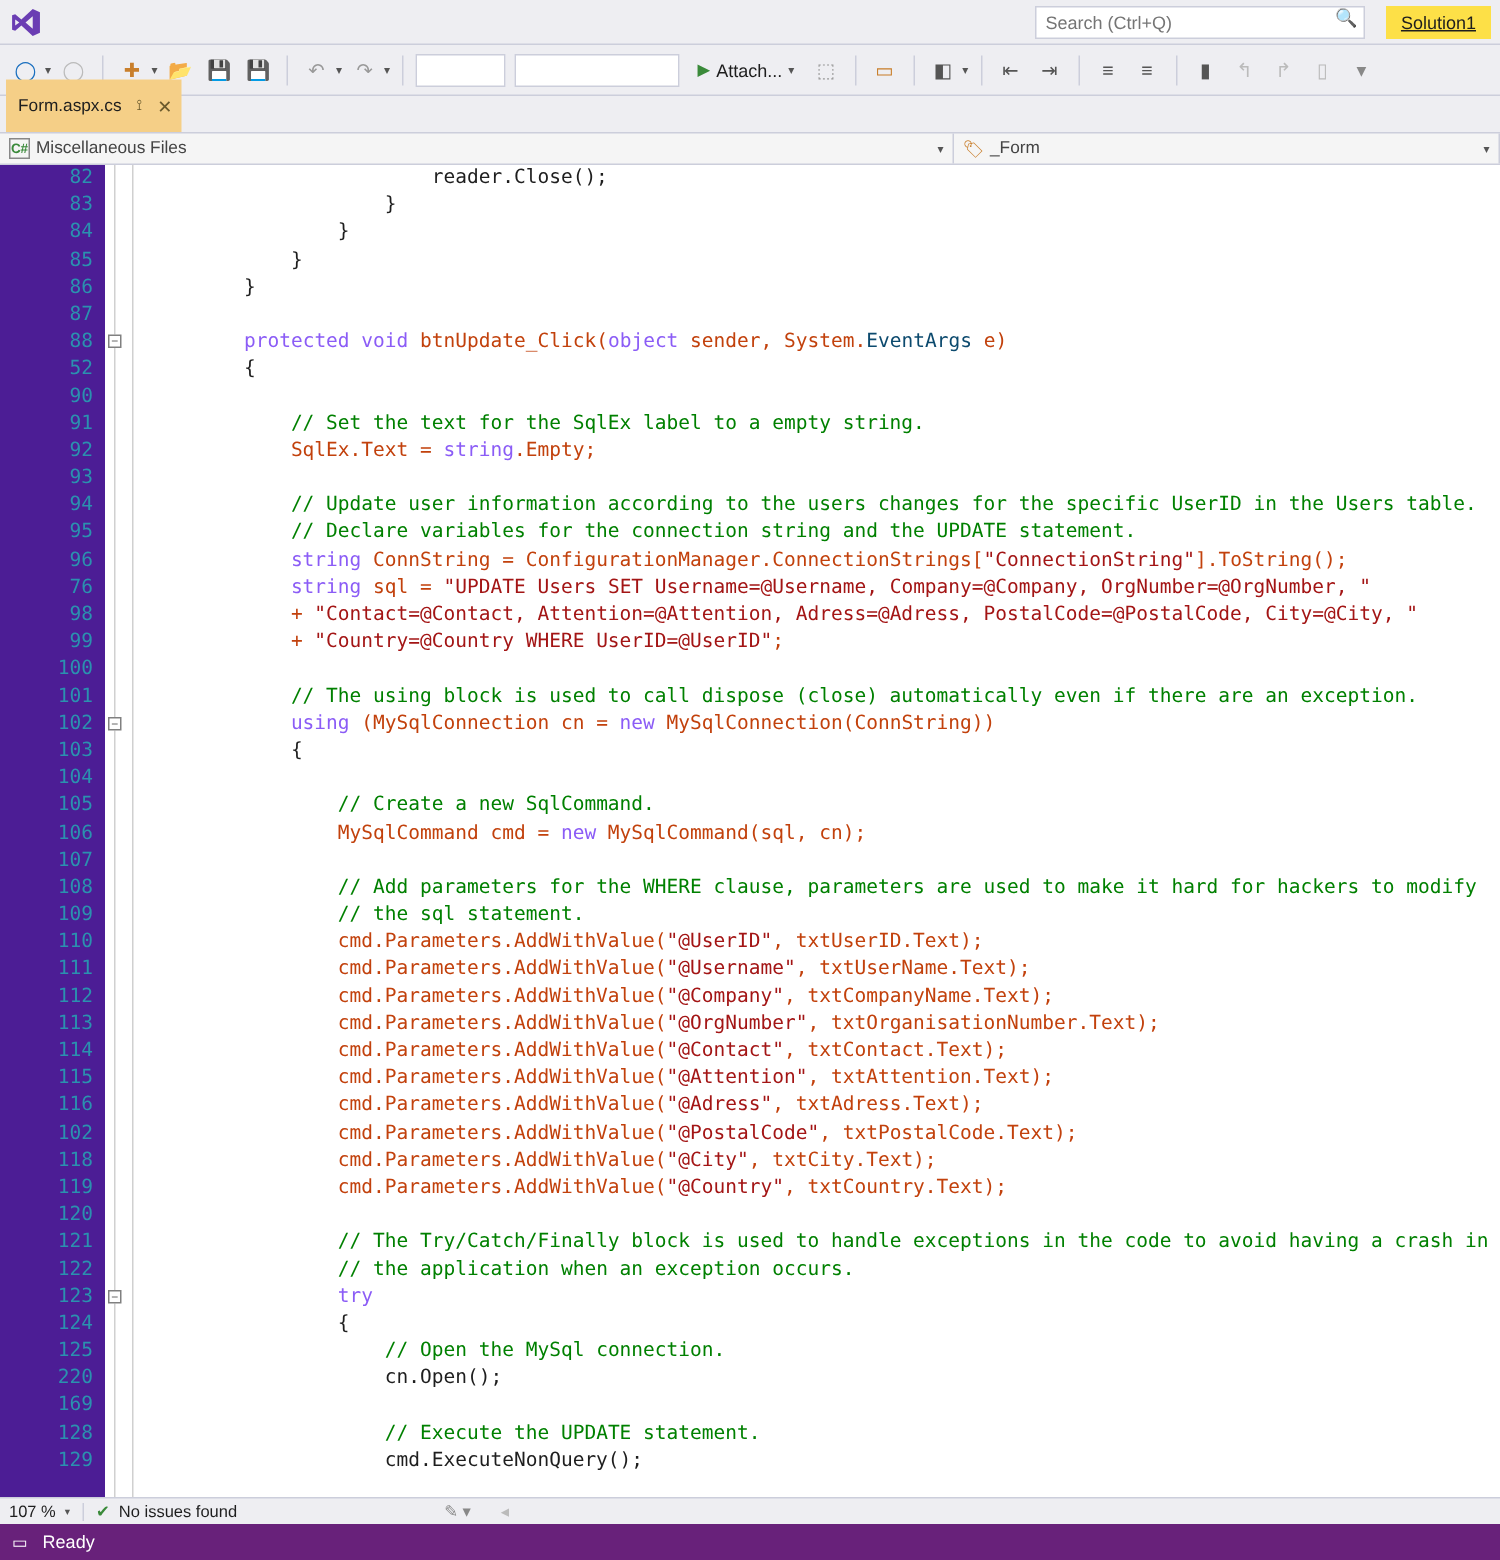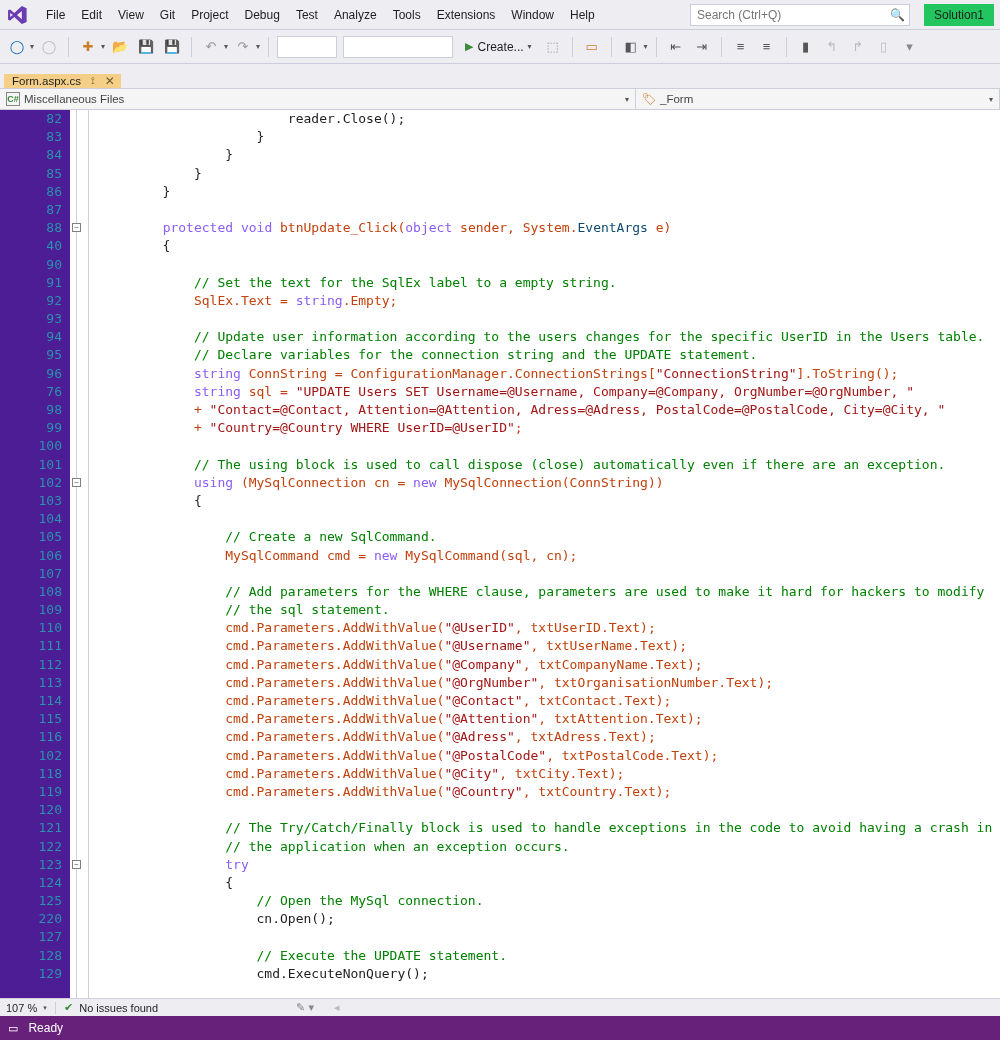--- a/index.html
+++ b/index.html
@@ -2,36 +2,36 @@
 <html><head>
 <meta charset="utf-8">
 <style>
   * { box-sizing: border-box; margin: 0; padding: 0; }
   html, body { width: 1000px; height: 1040px; font-family: "Segoe UI", Tahoma, sans-serif; font-size: 12px; color: #1e1e1e; background: #fff; overflow: hidden; }
   .menubar { display: flex; align-items: center; height: 30px; background: #eeeef2; border-bottom: 1px solid #cccedb; padding: 0 6px; gap: 2px; }
   .vs-logo { width: 22px; height: 22px; margin-right: 8px; display:flex; align-items:center; justify-content:center; }
   .vs-logo svg { width: 22px; height: 22px; }
   .menu-item { padding: 4px 8px; cursor: default; }
   .search-wrap { display: flex; align-items: center; margin-left: auto; }
-  .search-box { display: flex; align-items: center; width: 220px; height: 22px; background: #fff; border: 1px solid #cccedb; padding: 0 4px 0 6px; }
+  .search-box { display: flex; width: 220px; height: 22px; background: #fff; border: 1px solid #cccedb; padding: 0 4px 0 6px; }
   .search-box input { border: none; outline: none; flex: 1; font-size: 12px; background: transparent; }
   .search-box span.ic { font-size: 12px; color: #555; }
-  .sol-label { margin-left: 14px; padding: 4px 10px; background:#22c55e; }
+  .sol-label { margin-left: 14px; padding: 4px 10px; background:#fde047;text-decoration:underline; }
   .toolbar { display: flex; align-items: center; height: 34px; background: #eeeef2; border-bottom: 1px solid #cccedb; padding: 0 6px; gap: 4px; }
   .tb-btn { width: 22px; height: 22px; display:flex; align-items:center; justify-content:center; color:#555; font-size:13px; }
   .tb-dd { display:flex; align-items:center; gap:2px; }
   .tb-dd .car { font-size:8px; color:#555; }
   .tb-sep { width:1px; height:20px; background:#cccedb; margin:0 4px; }
   .tb-combo { width:60px; height:22px; border:1px solid #cccedb; background:#fff; margin-right:2px; }
   .tb-combo.wide { width:110px; }
   .attach { display:flex; align-items:center; gap:4px; padding:0 6px; height:24px; }
   .attach .tri { color:#3a8a3a; font-size:11px; }
   .attach .car { font-size:8px; color:#555; }
   .tabstrip { display:flex; align-items:flex-end; height:24px; background:#eeeef2; padding-left:4px; }
-  .tab { display:flex; align-items:center; height:14px; background:#f5cf87; padding:0 6px 0 8px; font-size:11.5px; gap:10px; }
+  .tab { display:flex; align-items:center; height:35px; background:#f5cf87; padding:0 6px 0 8px; font-size:11.5px; gap:10px; }
   .tab .pin { font-size:10px; color:#6b5a2d; }
   .tab .x { font-size:12px; color:#6b5a2d; }
   .navbar { display:flex; height:22px; background:#f5f5f5; border-top:1px solid #cccedb; border-bottom:1px solid #cccedb; }
   .nav-cell { display:flex; align-items:center; padding:0 6px; font-size:11.5px; color:#444; border-right:1px solid #cccedb; }
   .nav-left { flex:0 0 636px; }
   .nav-right { flex:1; }
   .nav-ic { width:14px; height:14px; margin-right:4px; display:inline-flex; align-items:center; justify-content:center; }
   .nav-dd { margin-left:auto; font-size:8px; color:#555; }
   .editor-wrap { display:flex; height:calc(1040px - 30px - 34px - 24px - 22px - 18px - 24px); background:#fff; }
   .gutter { width:70px; background:#4c1d95; text-align:right; padding-right:8px; }
@@ -59,34 +59,20 @@
 </style>
 </head>
 <body>
 
 <div class="menubar">
   <div class="vs-logo">
     <svg viewBox="0 0 32 32">
         <path fill="#6a3db3" d="M23 3l7 3v20l-7 3-11-10-6 5-3-1V9l3-1 6 5L23 3zm0 7l-7 6 7 6V10zM6 13v6l4-3-4-3z"></path>
       </svg>
   </div>
-  <div id="menu-items" style="display: flex;">
-      <div class="menu-item">File</div>
-      <div class="menu-item">Edit</div>
-      <div class="menu-item">View</div>
-      <div class="menu-item">Git</div>
-      <div class="menu-item">Project</div>
-      <div class="menu-item">Debug</div>
-      <div class="menu-item">Test</div>
-      <div class="menu-item">Analyze</div>
-      <div class="menu-item">Tools</div>
-      <div class="menu-item">Extensions</div>
-      <div class="menu-item">Window</div>
-      <div class="menu-item">Help</div>
-    </div>
   <div class="search-wrap">
     <div class="search-box">
       <input placeholder="Search (Ctrl+Q)" style="">
       <span class="ic">🔍</span>
     </div>
     <div class="sol-label">Solution1</div>
   </div>
 </div>
 
 <div class="toolbar">
@@ -110,21 +96,21 @@
     </div>
   <div class="tb-dd">
       <span class="tb-btn" style="color:#999">↷</span>
       <span class="car">▾</span>
     </div>
   <div class="tb-sep"></div>
   <div class="tb-combo"></div>
   <div class="tb-combo wide"></div>
   <div class="attach">
       <span class="tri">▶</span>
-      <span>Create...</span>
+      <span>Attach...</span>
       <span class="car">▾</span>
     </div>
   <div class="tb-btn" style="color:#999">⬚</div>
   <div class="tb-sep"></div>
   <div class="tb-btn" style="color:#c97f2c">▭</div>
   <div class="tb-sep"></div>
   <div class="tb-dd">
       <span class="tb-btn">◧</span>
       <span class="car">▾</span>
     </div>
@@ -165,21 +151,21 @@
 
 <div class="editor-wrap">
   <div class="gutter" id="gutter">
       <div class="ln">82</div>
       <div class="ln">83</div>
       <div class="ln">84</div>
       <div class="ln">85</div>
       <div class="ln">86</div>
       <div class="ln">87</div>
       <div class="ln">88</div>
-      <div class="ln">40</div>
+      <div class="ln">52</div>
       <div class="ln">90</div>
       <div class="ln">91</div>
       <div class="ln">92</div>
       <div class="ln">93</div>
       <div class="ln">94</div>
       <div class="ln">95</div>
       <div class="ln">96</div>
       <div class="ln">76</div>
       <div class="ln">98</div>
       <div class="ln">99</div>
@@ -203,21 +189,21 @@
       <div class="ln">102</div>
       <div class="ln">118</div>
       <div class="ln">119</div>
       <div class="ln">120</div>
       <div class="ln">121</div>
       <div class="ln">122</div>
       <div class="ln">123</div>
       <div class="ln">124</div>
       <div class="ln">125</div>
       <div class="ln">220</div>
-      <div class="ln">127</div>
+      <div class="ln">169</div>
       <div class="ln">128</div>
       <div class="ln">129</div>
     </div>
   <div class="foldcol" id="foldcol">
       <div class="fold-line"></div>
       <div class="fold-box" style="top: 113.2px;">−</div>
       <div class="fold-box" style="top: 368px;">−</div>
       <div class="fold-box" style="top: 750.2px;">−</div>
     </div>
   <div class="col2">

